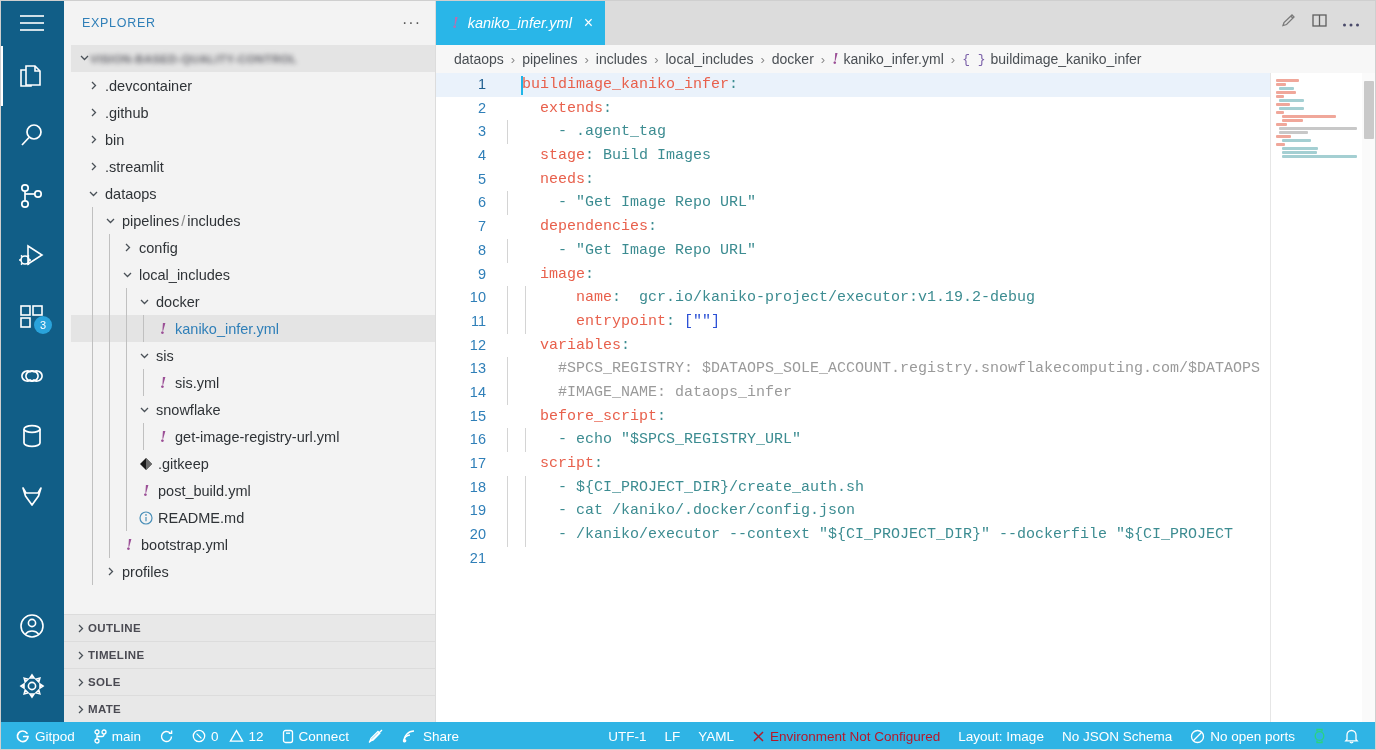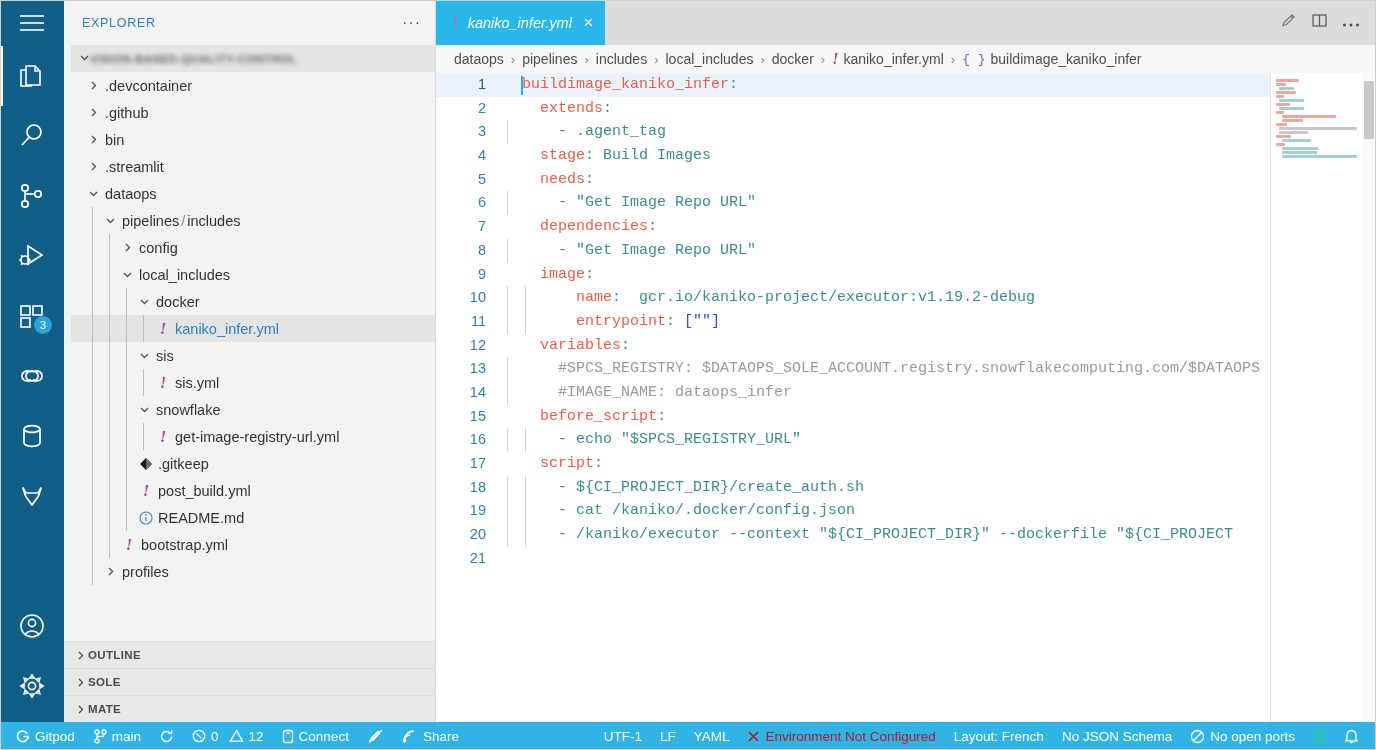--- a/index.html
+++ b/index.html
@@ -562,20 +562,28 @@
       </div>
 
       <div id="sidebar-sections">
           <div class="section-row">
             <span class="tw">
               <svg width="11" height="11" viewBox="0 0 11 11" fill="none" stroke="#4a5158" stroke-width="1.3">
                 <path d="M4 2 L7.5 5.5 L4 9"></path>
               </svg>
             </span>
             <span>OUTLINE</span>
+          </div>
+          <div class="section-row">
+            <span class="tw">
+              <svg width="11" height="11" viewBox="0 0 11 11" fill="none" stroke="#4a5158" stroke-width="1.3">
+                <path d="M4 2 L7.5 5.5 L4 9"></path>
+              </svg>
+            </span>
+            <span>TIMELINE</span>
           </div>
           <div class="section-row">
             <span class="tw">
               <svg width="11" height="11" viewBox="0 0 11 11" fill="none" stroke="#4a5158" stroke-width="1.3">
                 <path d="M4 2 L7.5 5.5 L4 9"></path>
               </svg>
             </span>
             <span>SOLE</span>
           </div>
           <div class="section-row">
@@ -767,21 +775,21 @@
       <span class="sb-item">LF</span>
       <span class="sb-item">YAML</span>
       <span class="sb-item err">
         <span class="ico">
           <svg width="13" height="13" viewBox="0 0 13 13" fill="none" stroke="#B5192B" stroke-width="1.5">
               <path d="M2 2 L11 11 M11 2 L2 11"></path>
             </svg>
         </span>
         <span>Environment Not Configured</span>
       </span>
-      <span class="sb-item">Layout: French</span>
+      <span class="sb-item">Layout: Image</span>
       <span class="sb-item">No JSON Schema</span>
       <span class="sb-item">
         <span class="ico">
           <svg width="15" height="15" viewBox="0 0 15 15" fill="none" stroke="#fff" stroke-width="1.3">
               <circle cx="7.5" cy="7.5" r="6"></circle>
               <line x1="3.3" y1="11.7" x2="11.7" y2="3.3"></line>
             </svg>
         </span>
         <span>No open ports</span>
       </span>

